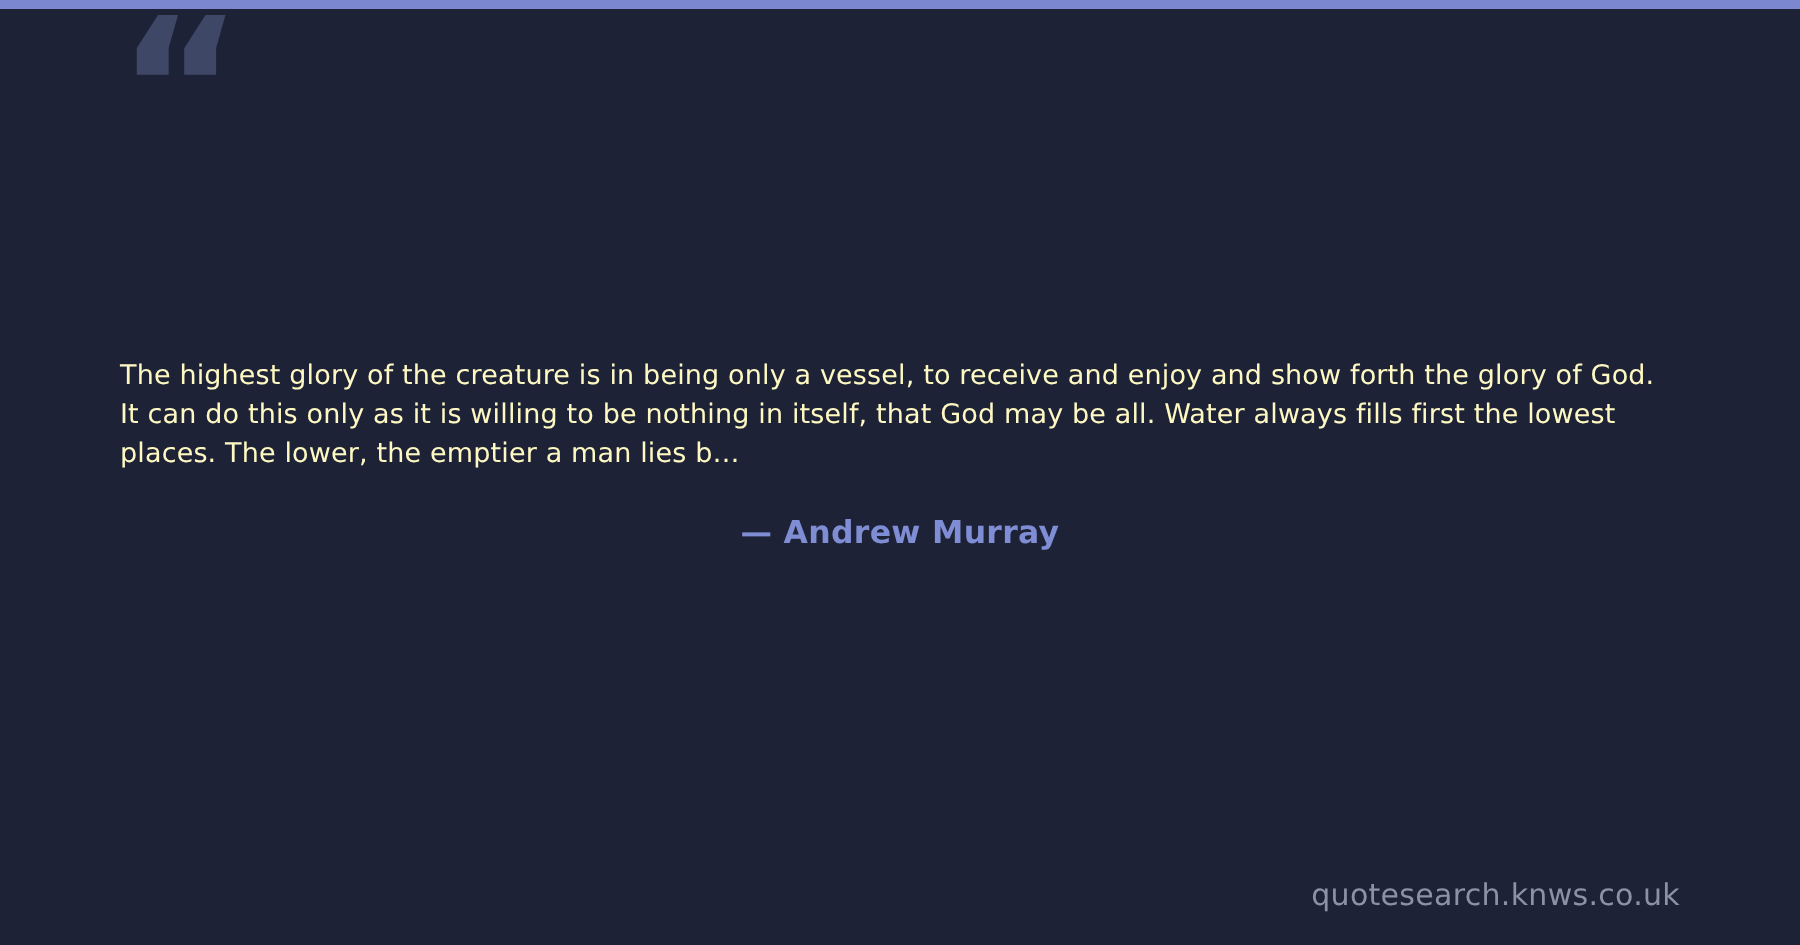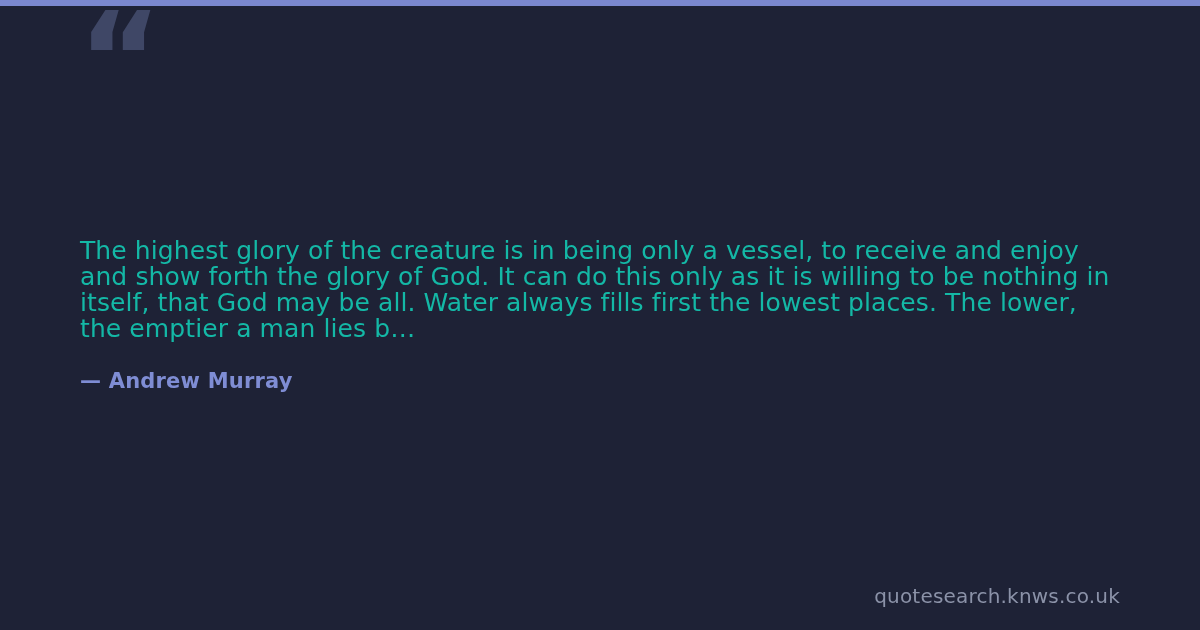--- a/index.html
+++ b/index.html
@@ -53,36 +53,37 @@
   
   .quote-body {
     position: absolute;
     left: 80px;
     top: 238px;
     width: 1040px;
   }
 
   .quote-text {
     font-family: "DejaVu Sans", "Liberation Sans", sans-serif;
-    font-size: 25px;
+    font-size: 18px;
     line-height: 26px;
     font-weight: 400;
-    color: #14b8a6;
+    color: #fef9c3;
     letter-spacing: 0.1px;
     white-space: normal;
   }
 
   .quote-author {
     margin-top: 26px;
     font-family: "DejaVu Sans", "Liberation Sans", sans-serif;
     font-size: 21px;
     line-height: 26px;
     font-weight: 700;
     color: #7f8dd4;
     letter-spacing: 0.2px;
+    text-align: center;
   }
 
   
   .footer-source {
     position: absolute;
     right: 80px;
     bottom: 25px;
     font-family: "DejaVu Sans", "Liberation Sans", sans-serif;
     font-size: 20px;
     line-height: 18px;

